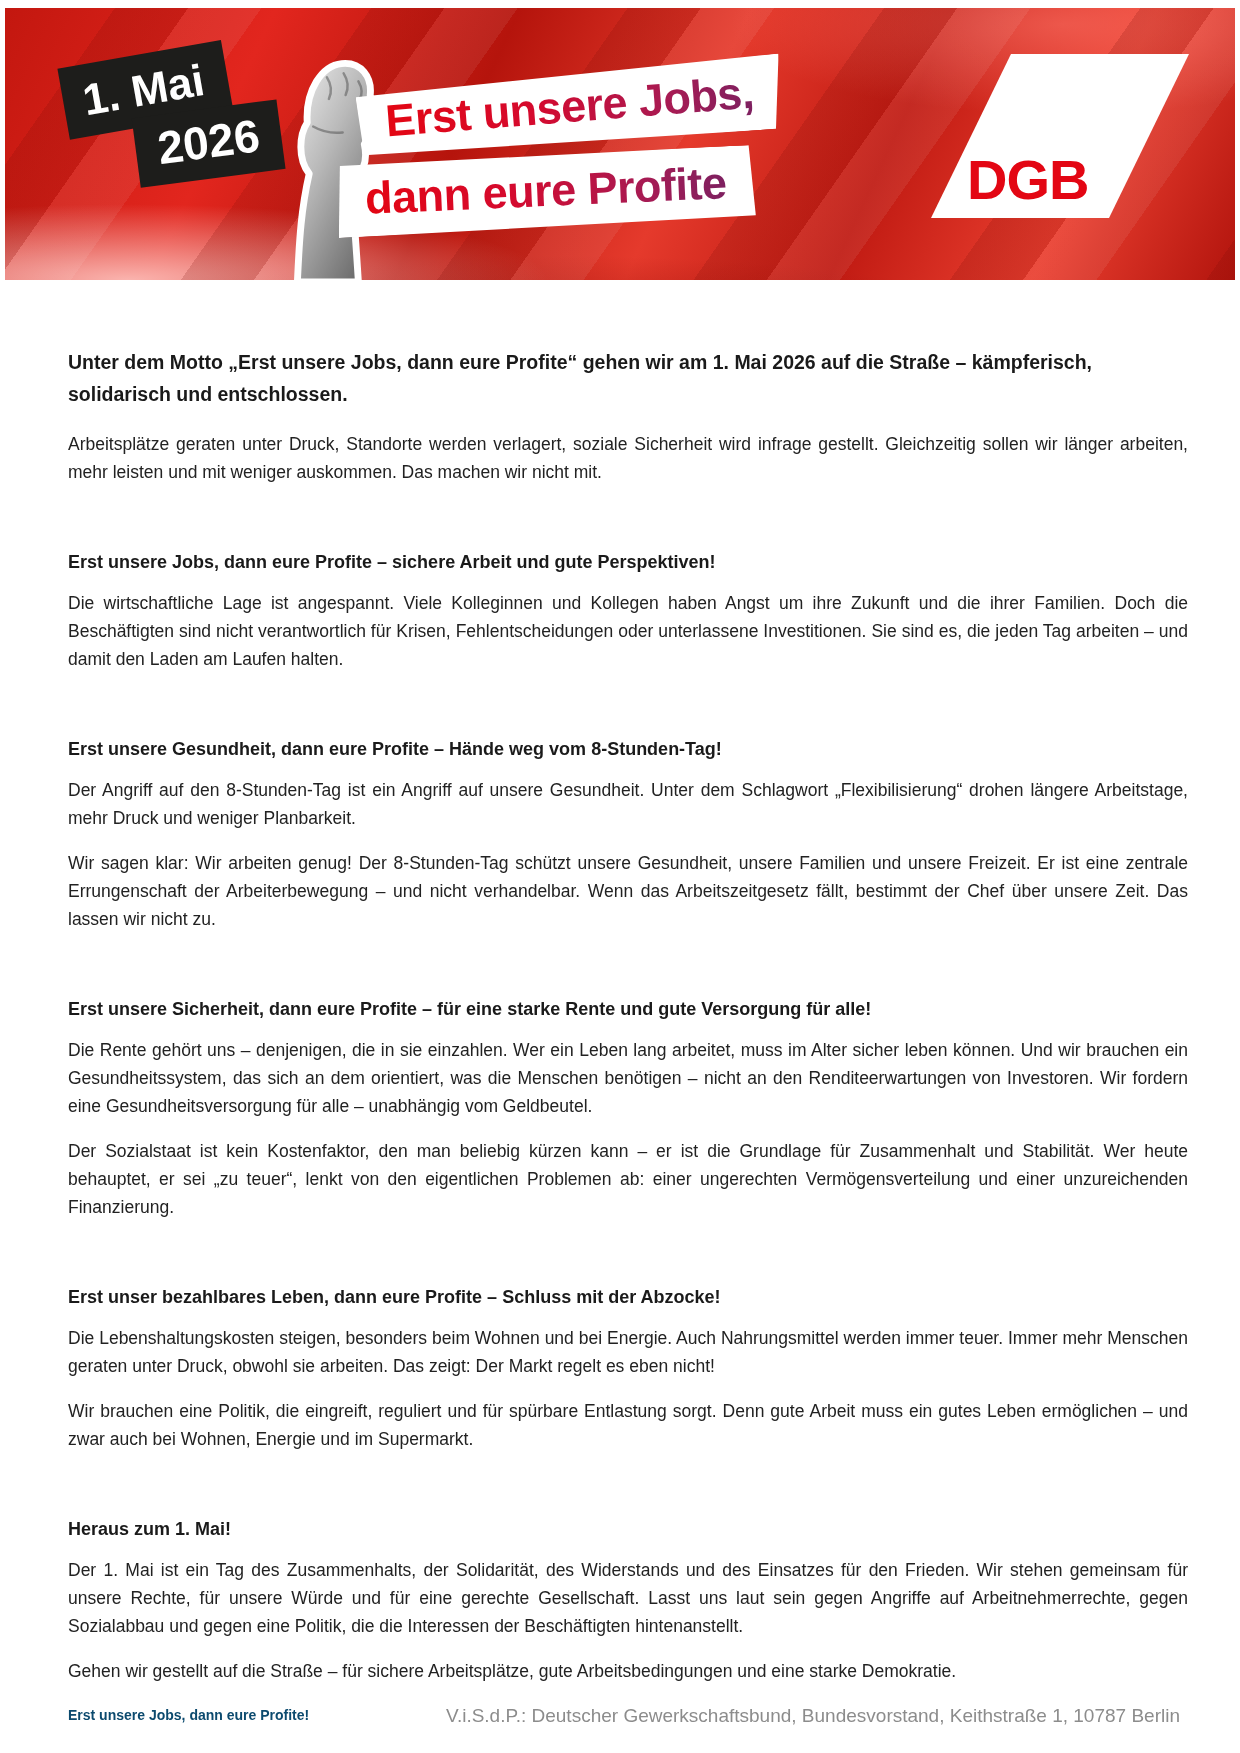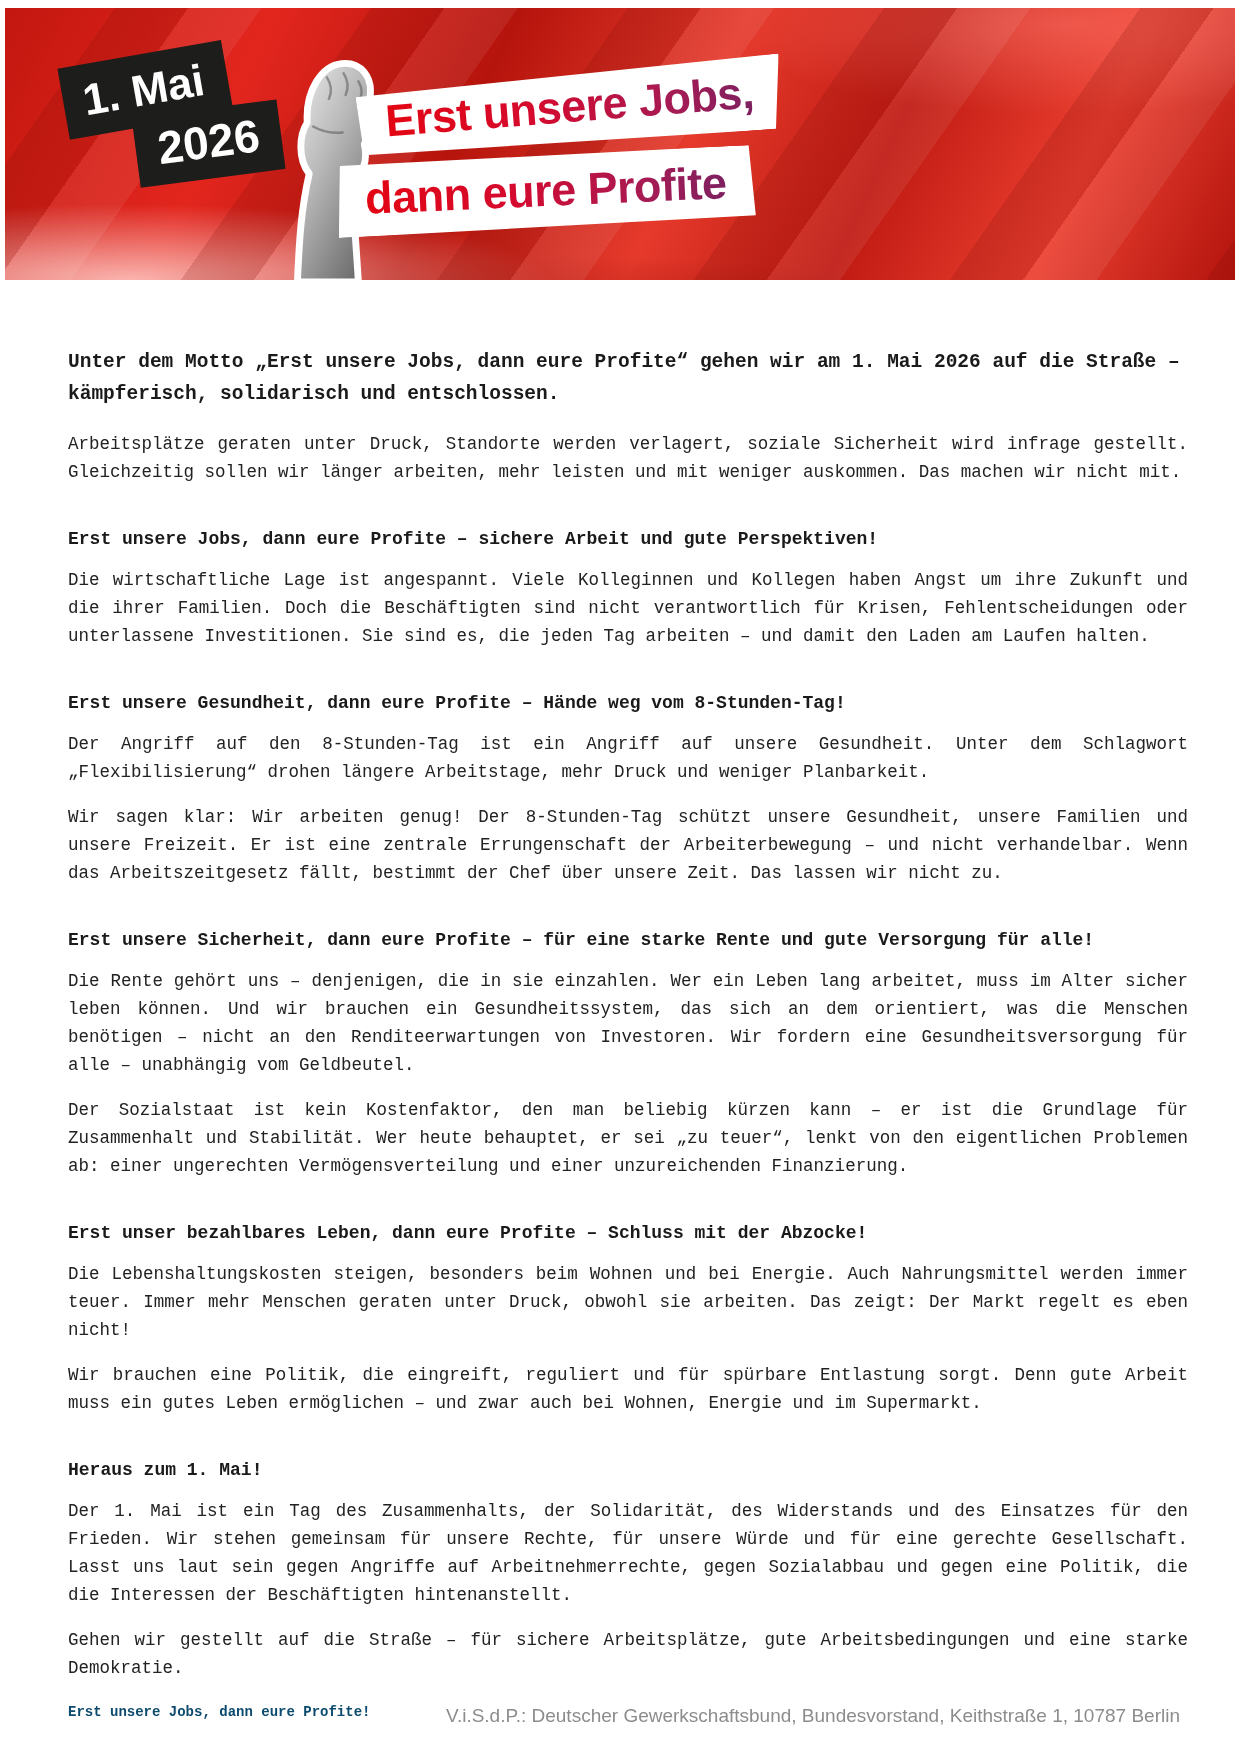--- a/index.html
+++ b/index.html
@@ -79,32 +79,32 @@
     transform: skewX(-26deg);
     transform-origin: 0 100%;
   }
   .dgb-text {
     position: absolute; left: 36px; bottom: 10px;
     font-size: 56px; font-weight: 800; letter-spacing: -1px;
     color: #e30613; line-height: 1;
   }
 
   
-  main { padding: 346px 52px 0 68px; font-family: Liberation Mono, monospace; }
+  main { padding: 346px 52px 0 68px; }
   .intro-heading {
     font-size: 19.5px; font-weight: 700; line-height: 32px;
     margin-bottom: 20px; color: #1a1a1a;
   }
   p.copy {
     font-size: 17.5px; line-height: 28px;
     text-align: justify;
     margin-bottom: 17px;
     color: #222222;
   }
-  section { margin-top: 40px; }
+  section { margin-top: 63px; }
   section h3 {
     font-size: 18px; font-weight: 700; line-height: 26px;
     margin-bottom: 14px; color: #1a1a1a;
   }
   .closing-heading {
     margin-top: 16px;
     font-size: 14px; font-weight: 700; line-height: 26px;
     color: #0c4a6e;
   }
   .imprint {
@@ -137,20 +137,24 @@
     <path d="M60 42 q7 11 2 22 M77 38 q7 11 2 22 M92 46 q6 10 1 19 M46 92 q14 8 30 6" fill="none" stroke="#585858" stroke-width="2.5" opacity="0.55" stroke-linecap="round"></path>
   </svg>
 
   <div class="ribbon ribbon1">
     <span class="ribbon-text">Erst unsere Jobs,</span>
   </div>
   <div class="ribbon ribbon2">
     <span class="ribbon-text">dann eure Profite</span>
   </div>
 
+  <div class="dgb-logo">
+    <div class="dgb-shape"></div>
+    <span class="dgb-text">DGB</span>
+  </div>
 </header>
 
 <main>
   <h1 class="intro-heading">Unter dem Motto „Erst unsere Jobs, dann eure Profite“ gehen wir am 1. Mai 2026 auf die Straße – kämpferisch, solidarisch und entschlossen.</h1>
   <p class="copy">Arbeitsplätze geraten unter Druck, Standorte werden verlagert, soziale Sicherheit wird infrage gestellt. Gleichzeitig sollen wir länger arbeiten, mehr leisten und mit weniger auskommen. Das machen wir nicht mit.</p>
 
   <section>
     <h3>Erst unsere Jobs, dann eure Profite – sichere Arbeit und gute Perspektiven!</h3>
     <p class="copy">Die wirtschaftliche Lage ist angespannt. Viele Kolleginnen und Kollegen haben Angst um ihre Zukunft und die ihrer Familien. Doch die Beschäftigten sind nicht verantwortlich für Krisen, Fehlentscheidungen oder unterlassene Investitionen. Sie sind es, die jeden Tag arbeiten – und damit den Laden am Laufen halten.</p>
   </section>

